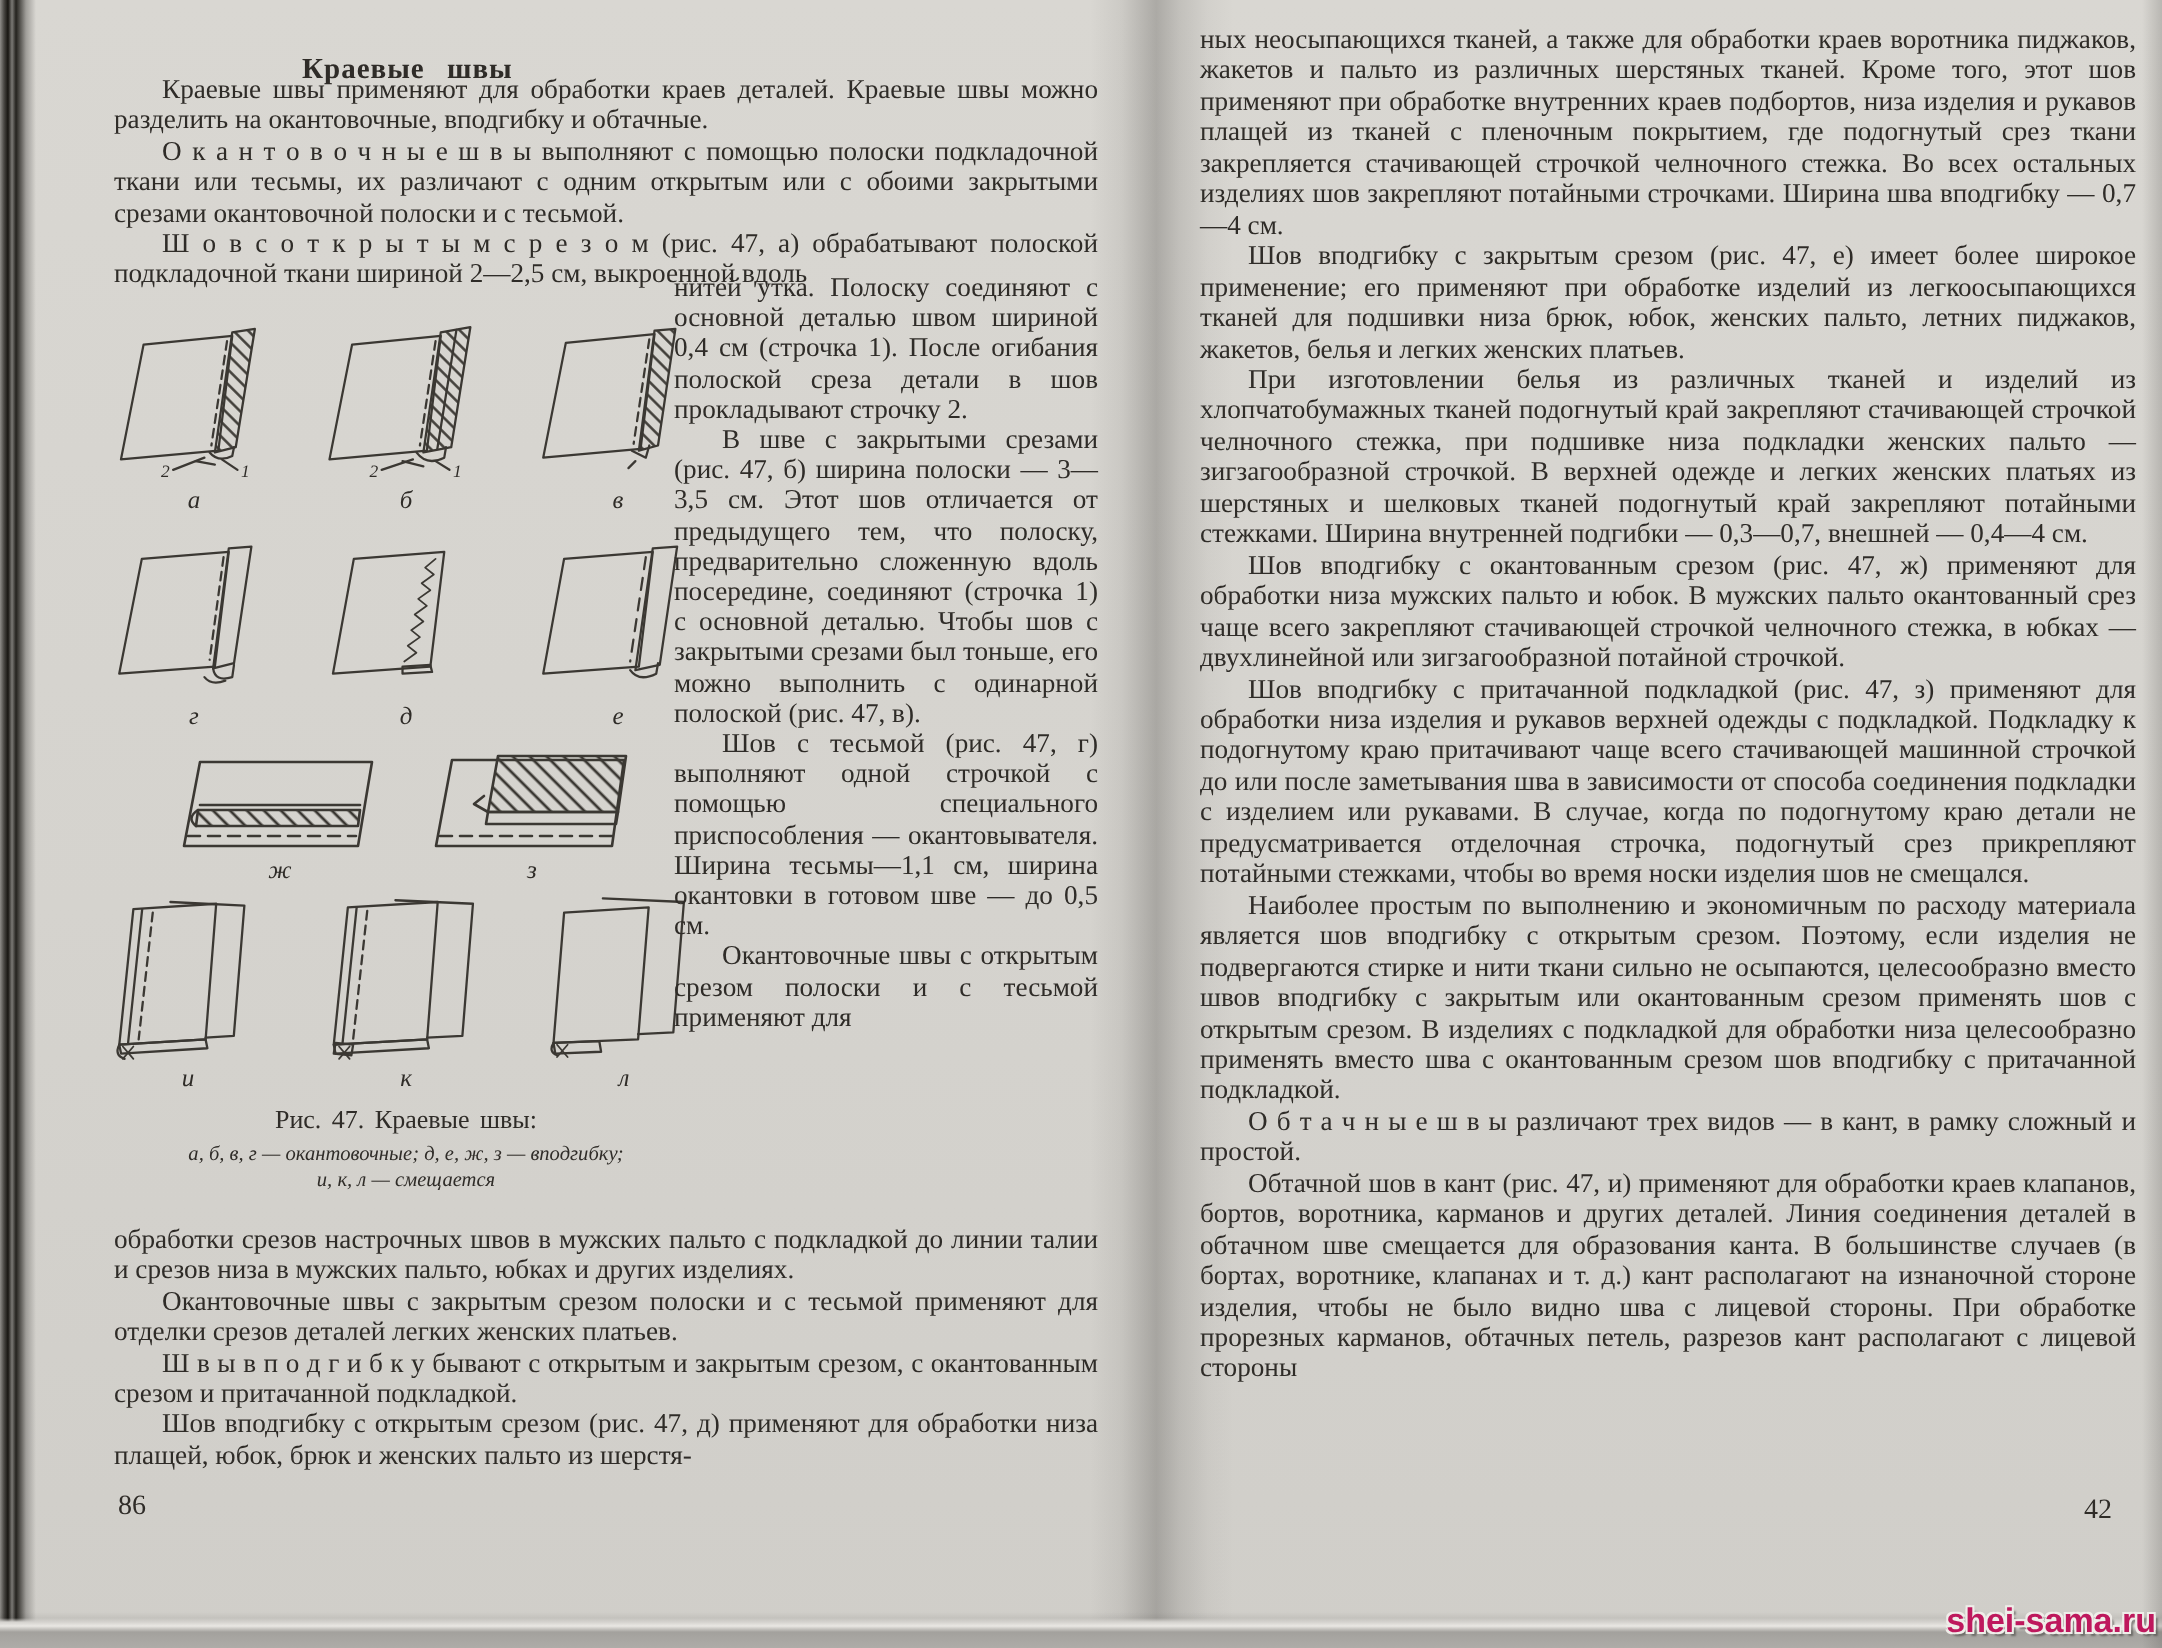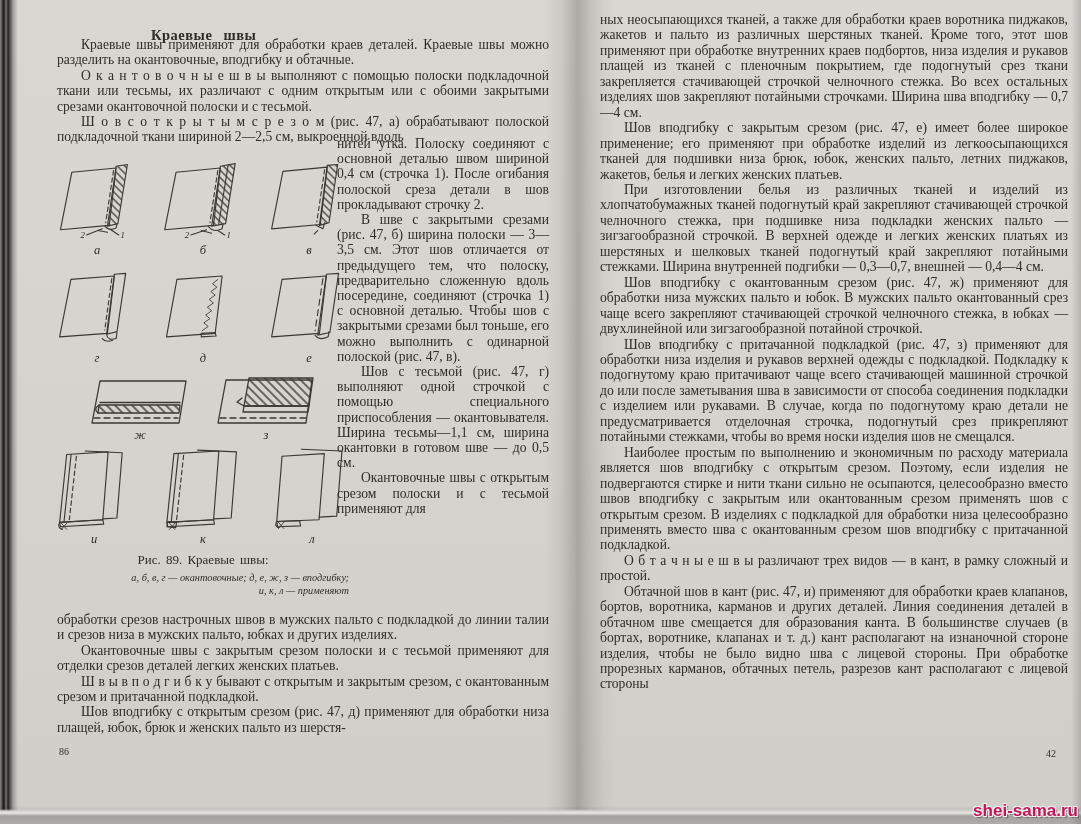--- a/index.html
+++ b/index.html
@@ -12,38 +12,38 @@
   .page{position:absolute;top:0;height:824px;}
   .page-left{left:57px;width:492px;}
   .page-right{left:600px;width:468px;}
   p{margin:0;text-indent:24px;text-align:justify;font-size:13.6px;line-height:15.4px;}
   .noindent{text-indent:0;}
   .heading{font-weight:bold;font-size:14.5px;margin:27px 0 0 94px;word-spacing:7px;letter-spacing:.5px;}
   .intro{position:absolute;top:37px;left:0;width:492px;}
   .colblock{position:absolute;top:136px;left:280px;width:212px;}
   .colblock p{line-height:15.2px;}
   .bottomblock{position:absolute;top:612px;left:0;width:492px;}
-  .pagenum{position:absolute;font-size:10px;}
+  .pagenum{position:absolute;font-size:14px;}
   .pn-left{top:746px;left:2px;}
   .pn-right{top:748px;right:12px;}
   .rtext{position:absolute;top:12px;left:0;width:468px;}
   .rtext p{line-height:15.45px;}
 
   .figblock{position:absolute;top:157px;left:0;width:292px;}
   .figrow{display:flex;justify-content:space-between;align-items:flex-end;}
   .figrow.r2{margin-top:8px;}
   .figrow.r3{margin-top:11px;justify-content:center;gap:26px;}
   .figrow.r4{margin-top:0px;}
   .fig{display:flex;flex-direction:column;align-items:center;}
   .figsvg{fill:none;stroke:#3b3833;stroke-width:1.3;stroke-linejoin:round;stroke-linecap:round;}
   .figsvg text{stroke:none;fill:#2f2c28;font-size:10px;font-style:italic;}
   .figletter{font-style:italic;font-size:12.5px;margin-top:-1px;line-height:13px;}
   .figcap{margin-top:6px;}
   .figcap-title{text-align:center;font-size:13px;word-spacing:2px;}
-  .figcap-sub{text-align:right;font-size:10.3px;font-style:italic;line-height:13px;margin-top:3px;}
+  .figcap-sub{text-align:center;font-size:10.3px;font-style:italic;line-height:13px;margin-top:3px;}
 
   .spine-edge{position:absolute;left:0;top:0;width:18px;height:824px;pointer-events:none;
     background:linear-gradient(90deg,#8f8d89 0px,#4a4844 2px,#171511 4px,#7b7975 6px,#24221e 8px,#55534f 10px,#9f9d99 13px,rgba(160,158,154,0) 18px);}
   .gutter{position:absolute;left:545px;top:0;width:72px;height:824px;pointer-events:none;
     background:linear-gradient(90deg,rgba(55,53,50,0) 0%,rgba(55,53,50,.08) 22%,rgba(55,53,50,.28) 46%,rgba(55,53,50,.14) 62%,rgba(55,53,50,.04) 82%,rgba(55,53,50,0) 100%);}
   .bottom-edge{position:absolute;left:0;top:806px;width:1081px;height:18px;pointer-events:none;
     background:linear-gradient(180deg,rgba(0,0,0,0) 0px,rgba(0,0,0,.06) 3px,#d4d2ce 5px,#e9e7e3 7px,#a3a19d 10px,#aeaca8 18px);}
   .right-edge{position:absolute;right:0;top:0;width:10px;height:824px;pointer-events:none;
     background:linear-gradient(270deg,rgba(70,68,65,.22),rgba(70,68,65,0));}
   .watermark{position:absolute;right:3px;bottom:3px;
@@ -199,24 +199,24 @@
             <path d="M8,12 L56,9 L50,84 L2,86 Z"></path>
             <path d="M2,86 l26,-1 l1,6 l-26,1 Z"></path>
             <path d="M2,86 q-3,5 2,7"></path>
             <path d="M4,87 l6,7 M10,87 l-6,7" stroke-width="1"></path>
           </svg>
           <div class="figletter">л</div>
         </div>
       </div>
 
       <div class="figcap">
-        <div class="figcap-title">Рис. 89. Краевые швы:</div>
+        <div class="figcap-title">Рис. 47. Краевые швы:</div>
         <div class="figcap-sub">
           <div>а, б, в, г — окантовочные; д, е, ж,  з — вподгибку;</div>
-          <div>и, к, л — применяют</div>
+          <div>и, к, л — смещается</div>
         </div>
       </div>
     </div>
 
     <div class="colblock">
       <p class="noindent">нитей утка. Полоску соединяют с основной деталью швом шириной 0,4 см (строчка 1). После огибания полоской среза детали в шов прокладывают строчку 2.</p>
       <p>В шве с закрытыми срезами (рис. 47, б) ширина полоски — 3—3,5 см. Этот шов отличается от предыдущего тем, что полоску, предварительно сложенную вдоль посередине, соединяют (строчка 1) с основной деталью. Чтобы шов с закрытыми срезами был тоньше, его можно выполнить с одинарной полоской (рис. 47, в).</p>
       <p>Шов с тесьмой (рис. 47, г) выполняют одной строчкой с помощью специального приспособления — окантовывателя. Ширина тесьмы—1,1 см, ширина окантовки в готовом шве — до 0,5 см.</p>
       <p>Окантовочные швы с открытым срезом полоски и с тесьмой применяют для</p>
     </div>

